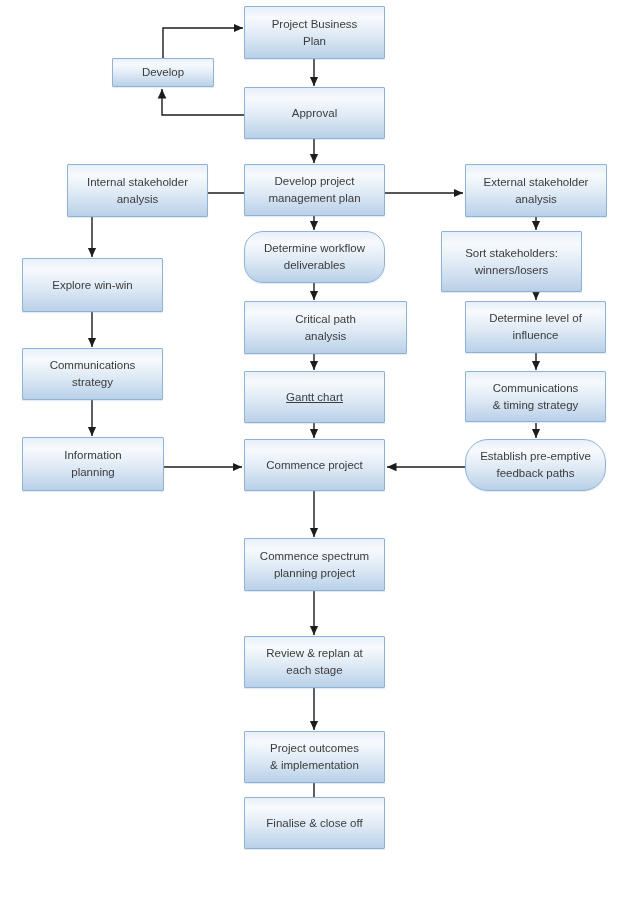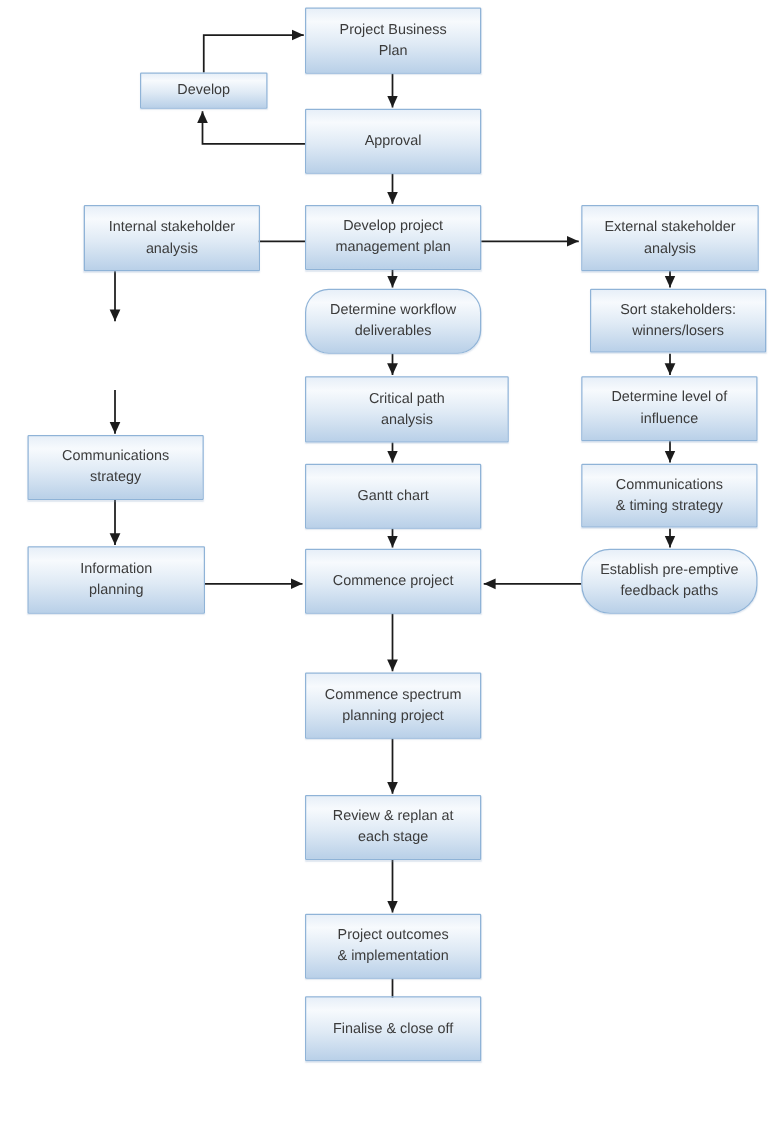--- a/index.html
+++ b/index.html
@@ -83,38 +83,39 @@
 
   <div class="node" style="left:244px; top:164px; width:141px; height:52px;">Develop project
 management plan</div>
 
   <div class="node" style="left:22px; top:164px; width:141px; height:53px;margin-left:45px;">Internal stakeholder
 analysis</div>
 
   <div class="node" style="left:465px; top:164px; width:142px; height:53px;">External stakeholder
 analysis</div>
 
+  <div class="node" style="left:22px; top:258px; width:141px; height:54px;">Explore win-win</div>
 
   <div class="node" style="left:22px; top:348px; width:141px; height:52px;">Communications
 strategy</div>
 
   <div class="node" style="left:22px; top:437px; width:142px; height:54px;">Information
 planning</div>
 
   <div class="node" style="left:244px; top:231px; width:141px; height:52px;border-radius:19px;">Determine workflow
 deliverables</div>
 
   <div class="node" style="left:244px; top:301px; width:163px; height:53px;">Critical path
 analysis</div>
 
-  <div class="node" style="left:244px; top:371px; width:141px; height:52px;">Gantt chart</div>
+  <div class="node" style="left:244px; top:371px; width:141px; height:52px;text-decoration:underline;">Gantt chart</div>
 
   <div class="node" style="left:244px; top:439px; width:141px; height:52px;">Commence project</div>
 
-  <div class="node" style="left:472px; top:231px; width:141px; height:51px;">Sort stakeholders:
+  <div class="node" style="left:441px; top:231px; width:141px; height:61px;">Sort stakeholders:
 winners/losers</div>
 
   <div class="node" style="left:465px; top:301px; width:141px; height:52px;">Determine level of
 influence</div>
 
   <div class="node" style="left:465px; top:371px; width:141px; height:51px;">Communications
 &amp; timing strategy</div>
 
   <div class="node" style="left:465px; top:439px; width:141px; height:52px;border-radius:23px;">Establish pre-emptive
 feedback paths</div>

